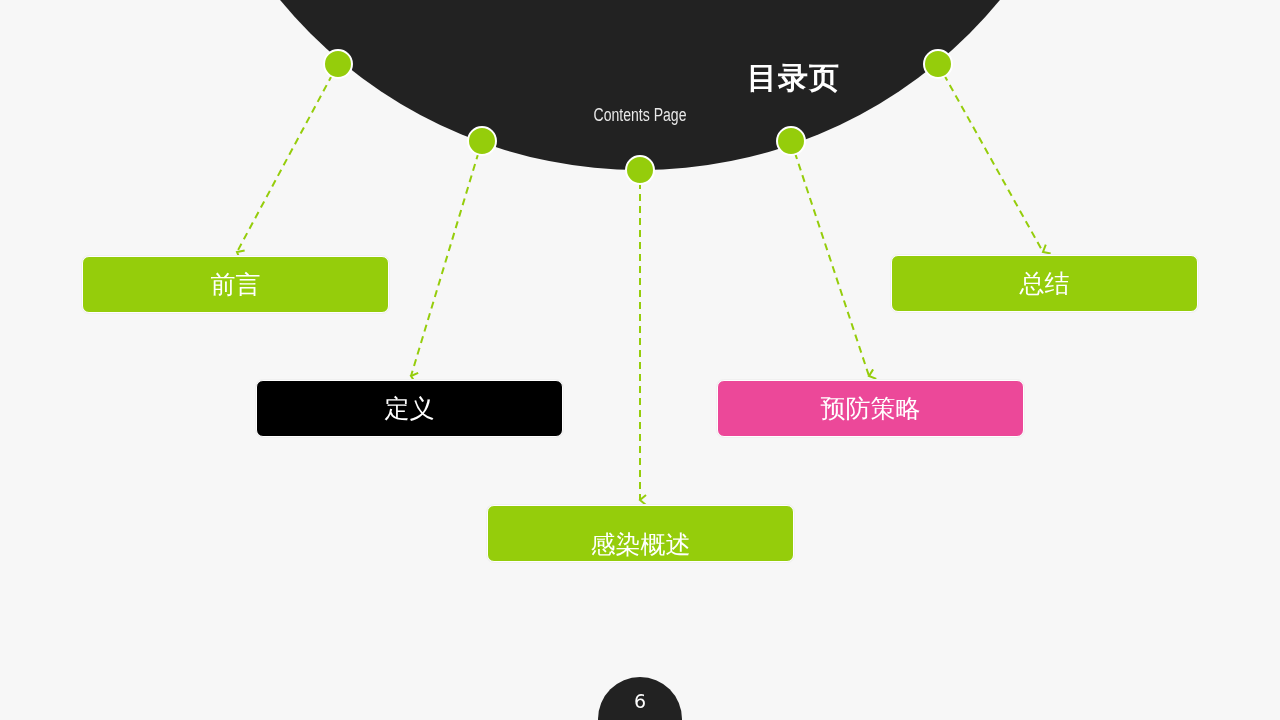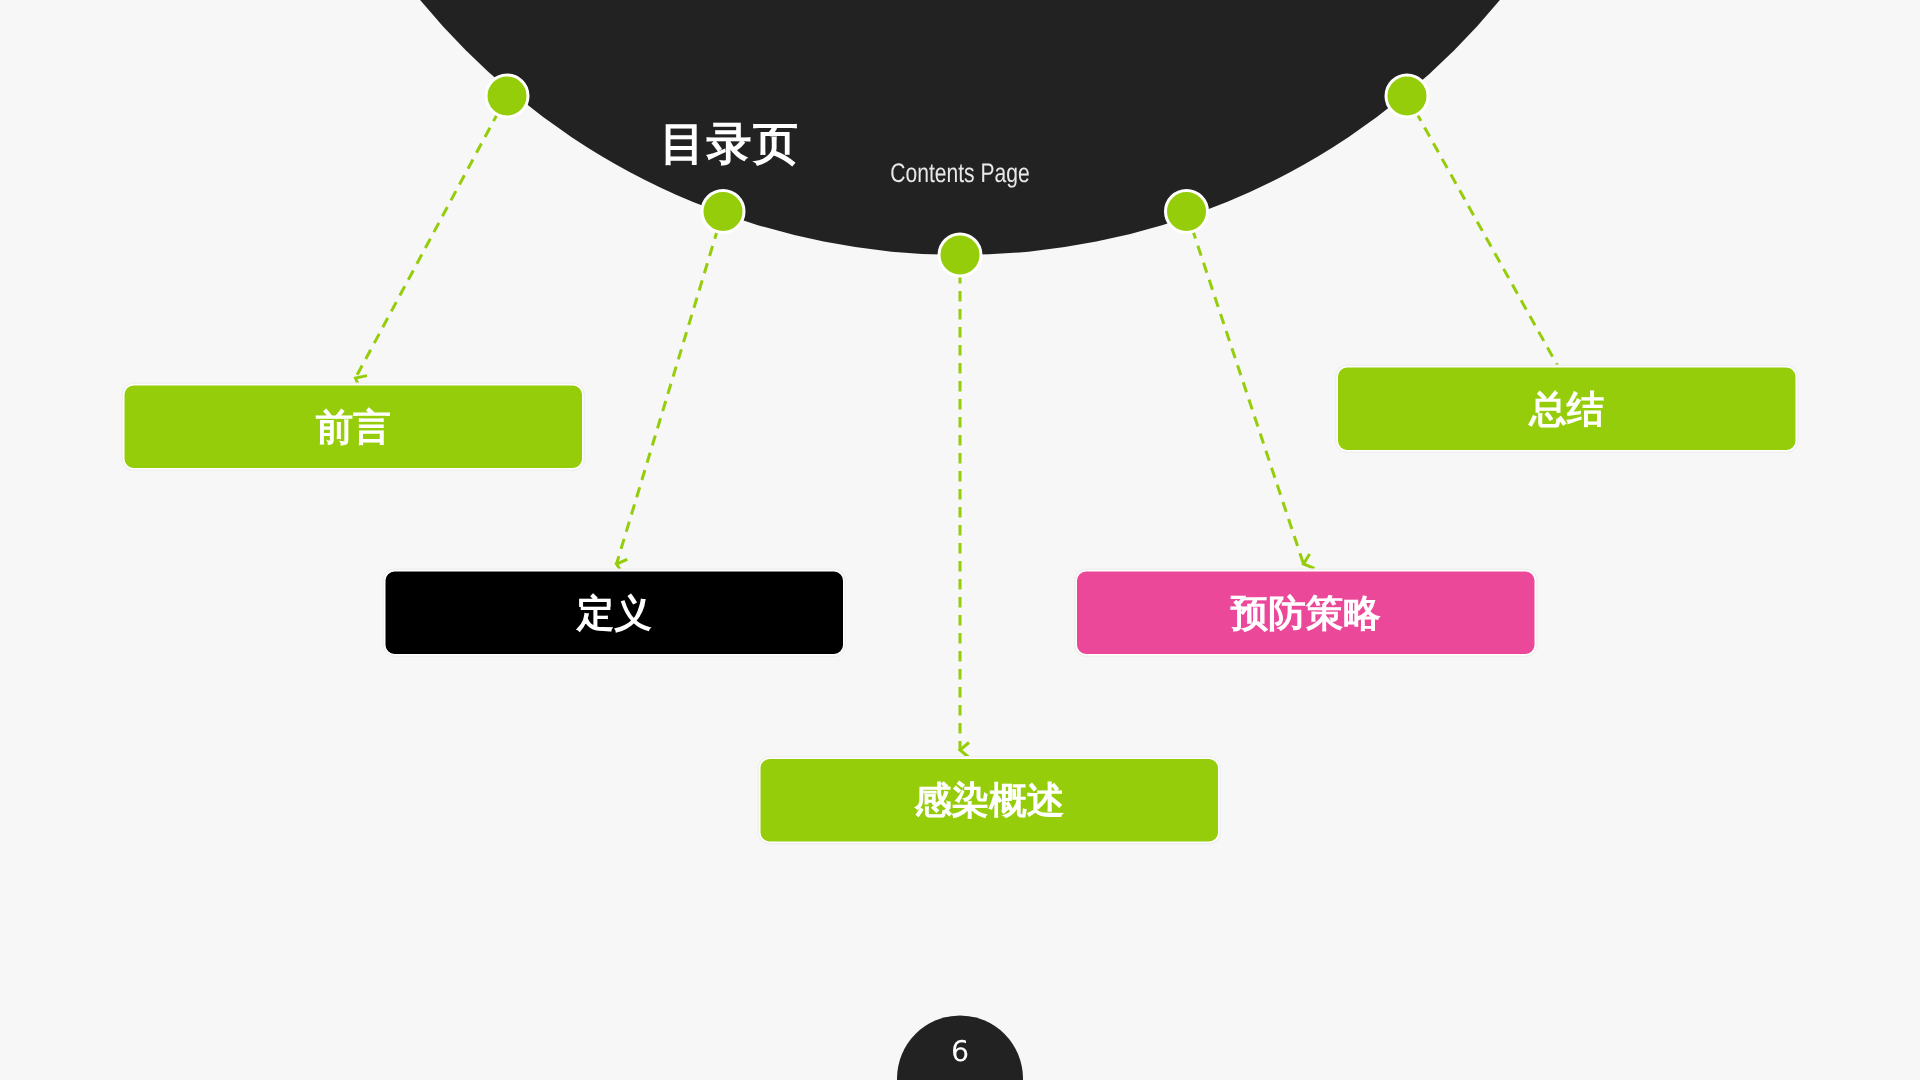--- a/index.html
+++ b/index.html
@@ -1,21 +1,21 @@
 <!DOCTYPE html>
 <html><head>
 <meta charset="utf-8">
 <style>
   html, body { margin:0; padding:0; }
   body { width:1280px; height:720px; background:#f7f7f7; position:relative; overflow:hidden; font-family:"DejaVu Sans","Liberation Sans",sans-serif; }
   .big-circle { position:absolute; left:174px; top:-762px; width:932px; height:932px; border-radius:50%; }
-  .title { position:absolute; left:440px; width:400px; top:76px; text-align:left; color:#fff; font-size:30px; font-weight:bold; letter-spacing:1px; }
+  .title { position:absolute; left:440px; width:400px; top:58px; text-align:right; color:#fff; font-size:30px; font-weight:bold; letter-spacing:1px; }
   .subtitle { position:absolute; left:440px; width:400px; top:105px; text-align:center; color:#e8e8e8; font-family:"Liberation Sans Narrow","Liberation Sans",sans-serif; font-size:18px; transform:scaleX(0.78); }
   svg.lines { position:absolute; left:0; top:0; }
-  .box { position:absolute; width:305px; height:55px; border-radius:7px; border:1.5px solid #fff; box-shadow:0 0 0 1px #f0f0f0; color:#fff; font-size:25px; font-weight:bold; display:flex; align-items:center; justify-content:center; box-sizing:content-box; }
+  .box { position:absolute; width:305px; height:55px; border-radius:7px; border:1.5px solid #fff; box-shadow:0 0 0 1px #f0f0f0; color:#fff; font-size:25px; font-weight:normal; display:flex; align-items:center; justify-content:center; box-sizing:content-box; }
   .dot { position:absolute; width:26px; height:26px; border-radius:50%; border:2.5px solid #fff; transform:translate(-50%,-50%); }
   .page-circle { position:absolute; left:598px; top:677px; width:84px; height:84px; border-radius:50%; }
   .page-num { position:absolute; left:598px; width:84px; top:690px; text-align:center; color:#fff; font-size:19px; }
 </style>
 </head>
 <body>
 
 <div class="big-circle" style="background:#222222;"></div>
 <div class="title">目录页</div>
 <div class="subtitle">Contents Page</div>
@@ -40,24 +40,24 @@
 <div class="dot" style="left:640px;top:170px;background:#95cd0b;"></div>
 <div class="dot" style="left:791px;top:141px;background:#95cd0b;"></div>
 <div class="dot" style="left:938px;top:64px;background:#95cd0b;"></div>
 
 <div class="box" style="left:82px;top:256px;background:#95cd0b;">
   <span>前言</span>
 </div>
 <div class="box" style="left:256px;top:380px;background:#000000;">
   <span>定义</span>
 </div>
-<div class="box" style="left:506px;top:505px;background:#95cd0b;">
+<div class="box" style="left:487px;top:505px;background:#95cd0b;align-items:flex-end;">
   <span>感染概述</span>
 </div>
 <div class="box" style="left:717px;top:380px;background:#ec4899;">
   <span>预防策略</span>
 </div>
-<div class="box" style="left:891px;top:244px;background:#95cd0b;">
+<div class="box" style="left:891px;top:255px;background:#95cd0b;">
   <span>总结</span>
 </div>
 
 <div class="page-circle" style="background:#222222;"></div>
 <div class="page-num">6</div>
 
 </body></html>

